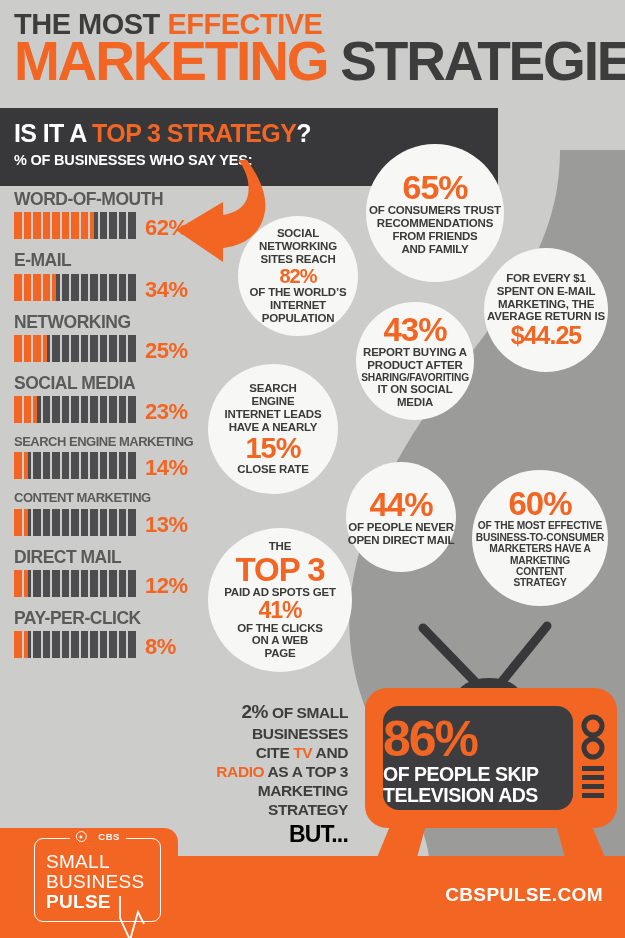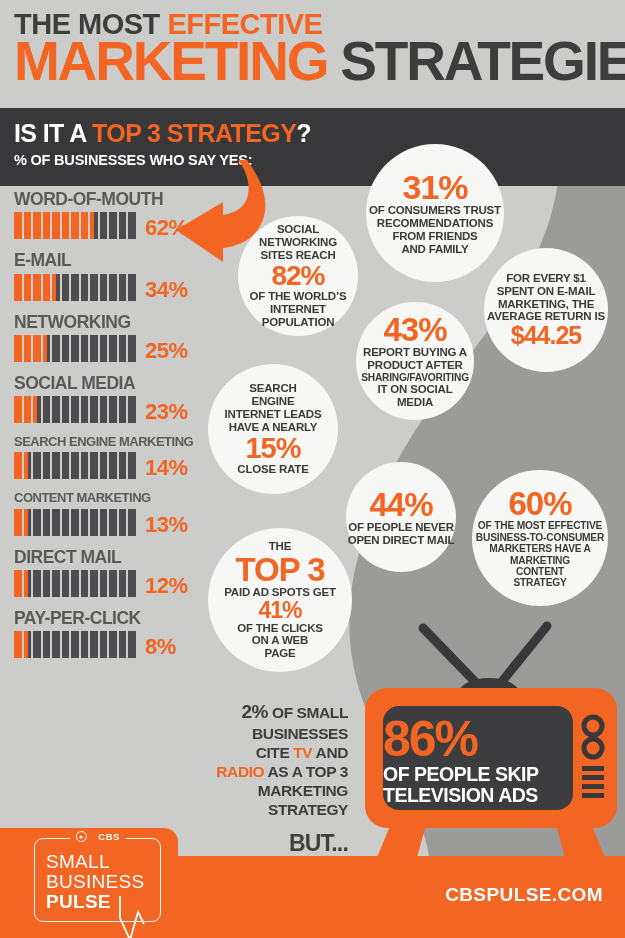--- a/index.html
+++ b/index.html
@@ -14,21 +14,21 @@
   .swoosh{position:absolute;inset:0;z-index:0;pointer-events:none;}
 
   
   .header{position:absolute;left:0;top:0;width:625px;height:104px;background:#ccccca;z-index:3;}
   .h-line1{position:absolute;left:14px;top:8px;font-size:29px;font-weight:bold;letter-spacing:-0.5px;white-space:nowrap;}
   .h-line2{position:absolute;left:14px;top:34px;font-size:55px;font-weight:bold;letter-spacing:-2.2px;white-space:nowrap;line-height:1;}
   .dk{color:#3d3d3d;}
   .or{color:#f26522;}
 
   
-  .band{position:absolute;left:0;top:108px;width:625px;height:78px;background:#38383a;z-index:3;}
+  .band{position:absolute;left:0;top:108px;width:498px;height:78px;background:#38383a;z-index:3;}
   .band-q{position:absolute;left:14px;top:11px;font-size:25px;font-weight:bold;color:#ffffff;letter-spacing:-0.6px;white-space:nowrap;}
   .band-sub{position:absolute;left:14px;top:44px;font-size:14.5px;font-weight:bold;color:#ffffff;letter-spacing:-0.2px;white-space:nowrap;}
 
   
   .bars{position:absolute;left:0;top:190px;width:200px;z-index:4;}
   .barrow{position:relative;margin:0 0 12px 0;padding-left:14px;}
   .barlabel{font-size:17.5px;font-weight:bold;color:#5a5a5a;letter-spacing:-0.5px;line-height:1.1;white-space:nowrap;}
   .barlabel.sm{font-size:13px;}
   .barline{display:flex;align-items:flex-end;margin-top:3px;}
   .meter{position:relative;width:122px;height:27px;display:flex;gap:2px;}
@@ -53,21 +53,21 @@
   
   .tv-wrap{position:absolute;left:355px;top:618px;width:270px;height:262px;z-index:5;}
   .tv-screen-txt{position:absolute;left:0;right:0;top:0;text-align:left;z-index:6;pointer-events:none;}
   .tv-86{font-size:50px;font-weight:bold;color:#f26522;letter-spacing:-2px;line-height:1;}
   .tv-sub{font-size:19.5px;font-weight:bold;color:#ffffff;letter-spacing:-0.5px;line-height:1.1;}
 
   
   .para{position:absolute;left:216px;top:700px;width:132px;z-index:5;text-align:right;
         font-size:15.5px;font-weight:bold;color:#3d3d3d;line-height:1.24;letter-spacing:-0.4px;}
   .para .pct{font-size:19px;}
-  .para .but{display:block;margin-top:9px;font-size:23px;color:#404040;letter-spacing:-0.8px;}
+  .para .but{display:block;margin-top:0;font-size:23px;color:#000000;letter-spacing:-0.8px;}
 
   
   .footer{position:absolute;left:0;top:856px;width:625px;height:82px;background:#f26522;z-index:6;}
   .footer-tab{position:absolute;left:0;top:828px;width:178px;height:34px;background:#f26522;border-top-right-radius:14px;z-index:6;}
   .logo{position:absolute;left:34px;top:838px;width:127px;height:84px;z-index:8;}
   .logo-box{position:absolute;inset:0;border:1.6px solid #ffffff;border-radius:9px;}
   .logo-cbs{position:absolute;left:50%;top:-7px;transform:translateX(-50%);background:#f26522;padding:0 6px;
             font-size:9.5px;font-weight:bold;color:#fff;letter-spacing:0.4px;display:flex;align-items:center;gap:12px;white-space:nowrap;}
   .cbs-eye{width:9px;height:9px;border-radius:50%;border:1.6px solid #fff;position:relative;}
   .cbs-eye:after{content:"";position:absolute;left:50%;top:50%;transform:translate(-50%,-50%);width:3px;height:3px;border-radius:50%;background:#fff;}
@@ -274,31 +274,31 @@
             <div class="seg"></div>
             <div class="seg"></div>
             <div class="seg"></div>
           </div>
           <div class="barval">8%</div>
         </div>
       </div>
     </div>
 
   <div class="bub" style="left:366px;top:144px;width:138px;height:138px;">
-      <div class="big" style="font-size: 34px;">31%</div>
+      <div class="big" style="font-size: 34px;">65%</div>
       <div class="t">OF CONSUMERS TRUST</div>
       <div class="t">RECOMMENDATIONS</div>
       <div class="t">FROM FRIENDS</div>
       <div class="t">AND FAMILY</div>
     </div>
   <div class="bub" style="left:238px;top:216px;width:120px;height:120px;">
       <div class="t">SOCIAL</div>
       <div class="t">NETWORKING</div>
       <div class="t">SITES REACH</div>
-      <div class="big" style="font-size: 28px;">82%</div>
+      <div class="big" style="font-size: 20px;">82%</div>
       <div class="t">OF THE WORLD’S</div>
       <div class="t">INTERNET</div>
       <div class="t">POPULATION</div>
     </div>
   <div class="bub" style="left:484px;top:248px;width:124px;height:124px;">
       <div class="t">FOR EVERY $1</div>
       <div class="t">SPENT ON E-MAIL</div>
       <div class="t">MARKETING, THE</div>
       <div class="t">AVERAGE RETURN IS</div>
       <div class="big" style="font-size: 25px;">$44.25</div>

